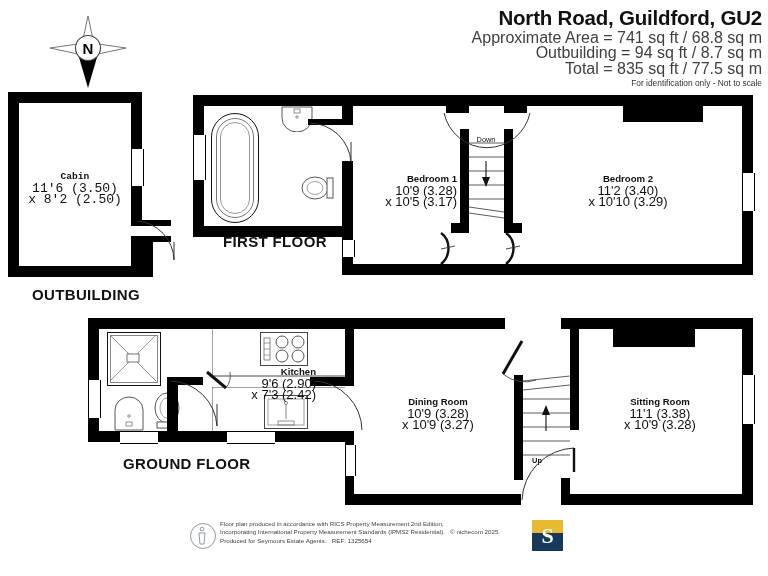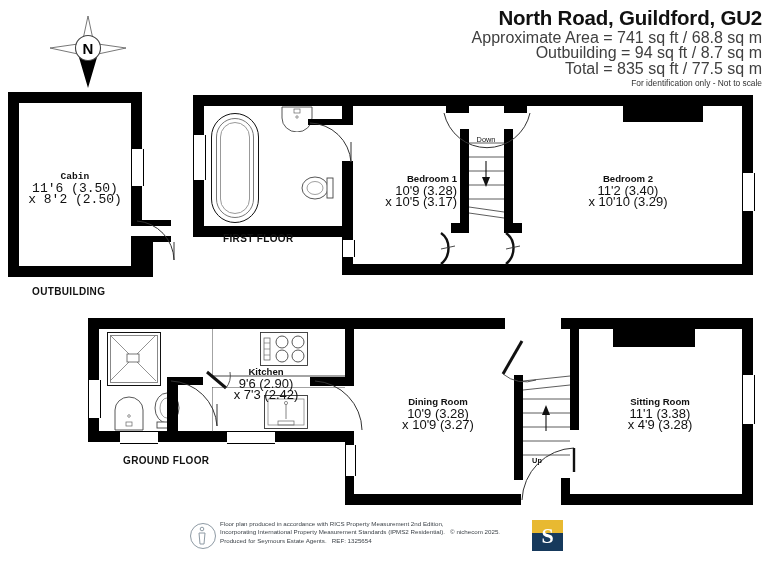--- a/index.html
+++ b/index.html
@@ -10,21 +10,21 @@
   #header{position:absolute;right:6px;top:6px;text-align:right;}
   #title{font-size:20.5px;font-weight:bold;letter-spacing:-0.2px;line-height:24px;color:#111;}
   .area-line{font-size:16px;line-height:15.4px;color:#404040;}
   #notscale{font-size:8.4px;color:#333;margin-top:2px;line-height:11px;}
 
   
   #compass{position:absolute;left:48px;top:14px;width:80px;height:76px;}
   #compass svg{display:block;}
 
   
-  .floor-label{position:absolute;font-size:10px;font-weight:bold;letter-spacing:0.35px;color:#111;padding-left:29px;}
+  .floor-label{position:absolute;font-size:15px;font-weight:bold;letter-spacing:0.35px;color:#111;padding-left:29px;}
 
   
   .plan{position:absolute;}
   .wall{position:absolute;background:#000;}
   .win{position:absolute;background:#fff;border-top:1px solid #000;border-bottom:1px solid #000;}
   .win-v{position:absolute;background:#fff;border-left:1px solid #000;border-right:1px solid #000;}
   .thin{position:absolute;border:1px solid #111;background:#fff;}
 
   
   .rlabel{position:absolute;text-align:center;white-space:nowrap;}
@@ -259,21 +259,21 @@
     <line x1="0" y1="0" x2="0" y2="45" stroke="#333" stroke-width="0.9"></line>
   </svg>
   <svg style="position:absolute;left:176px;top:77px;" width="44" height="38">
     <rect x="0.5" y="0.5" width="43" height="33" fill="#fff" stroke="#333" stroke-width="0.9"></rect>
     <rect x="4" y="4" width="36" height="26" fill="#fff" stroke="#777" stroke-width="0.7"></rect>
     <line x1="22" y1="9" x2="22" y2="24" stroke="#666" stroke-width="0.8"></line>
     <circle cx="22" cy="8" r="1.6" fill="none" stroke="#666" stroke-width="0.7"></circle>
     <rect x="14" y="26" width="16" height="4" fill="none" stroke="#666" stroke-width="0.7"></rect>
   </svg>
 
-  <div class="rlabel" style="left:128px;top:48px;width:100px;">
+  <div class="rlabel" style="left:128px;top:48px;width:100px;text-align:right;">
     <div class="rname">Kitchen</div>
     <div class="rdim">9'6 (2.90)</div>
     <div class="rdim">x 7'3 (2.42)</div>
   </div>
 
   <svg style="position:absolute;left:226px;top:62px;" width="52" height="54">
     <path d="M1,1 A50,50 0 0 1 48,50" fill="none" stroke="#333" stroke-width="1"></path>
   </svg>
 
   <div class="wall" style="left:257px;top:11px;width:9px;height:48px;"></div>
@@ -320,21 +320,21 @@
   <div class="wall" style="left:525px;top:0;width:82px;height:29px;"></div>
   <div class="wall" style="left:482px;top:0;width:9px;height:112px;"></div>
   <div class="wall" style="left:654px;top:0;width:11px;height:57px;"></div>
   <div class="wall" style="left:654px;top:106px;width:11px;height:81px;"></div>
   <div class="win-v" style="left:654px;top:57px;width:11px;height:49px;"></div>
   <div class="wall" style="left:482px;top:176px;width:183px;height:11px;"></div>
 
   <div class="rlabel" style="left:512px;top:78px;width:120px;">
     <div class="rname">Sitting Room</div>
     <div class="rdim">11'1 (3.38)</div>
-    <div class="rdim">x 4'9 (3.28)</div>
+    <div class="rdim">x 10'9 (3.28)</div>
   </div>
 </div>
 <div class="floor-label" style="left:94px;top:455px;">GROUND FLOOR</div>
 
 <div id="footer">
   <div id="foot-icon">
     <svg width="22" height="22" viewBox="0 0 22 22">
       <circle cx="11" cy="5" r="1.8" fill="none" stroke="#8e9aa4" stroke-width="1"></circle>
       <path d="M8,9 L14,9 L13,20 L9,20 Z" fill="none" stroke="#8e9aa4" stroke-width="1"></path>
     </svg>

